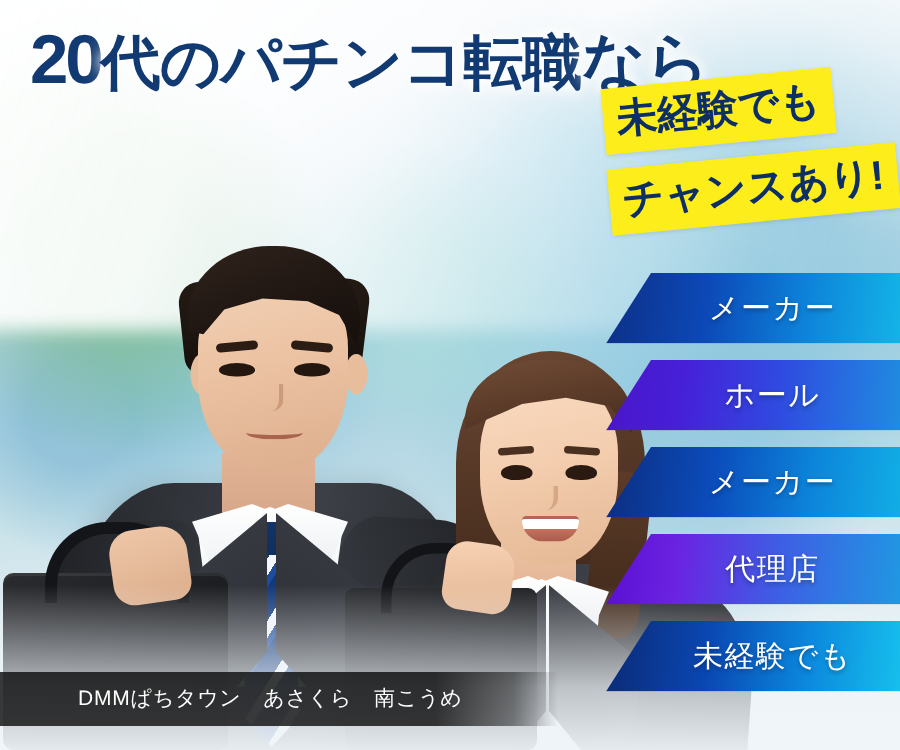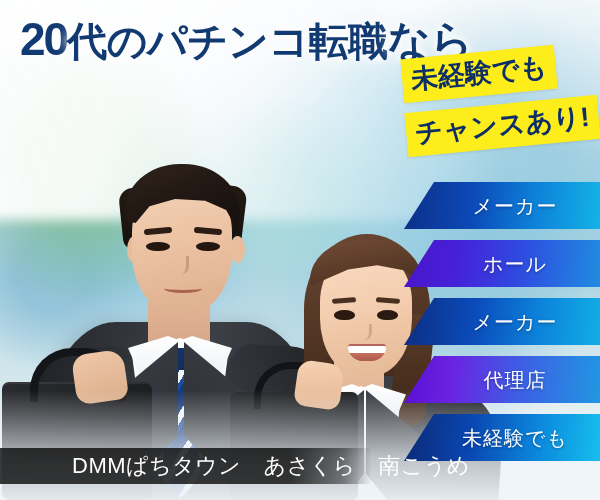--- a/index.html
+++ b/index.html
@@ -481,23 +481,23 @@
     display: flex;
     align-items: center;
     background: linear-gradient(90deg,
       rgba(10,10,10,0.80) 0%,
       rgba(10,10,10,0.80) 78%,
       rgba(10,10,10,0.48) 92%,
       rgba(10,10,10,0.0) 100%);
   }
   .caption .cap-text {
     color: #ffffff;
-    font-size: 22px;
+    font-size: 14px;
     letter-spacing: 0.5px;
-    padding-left: 72px;
+    padding-left: 52px;
     white-space: nowrap;
   }
 </style>
 </head>
 <body>
 
 <div class="banner">
 
   <div class="bg"></div>
   <div class="bg-sheen"></div>

